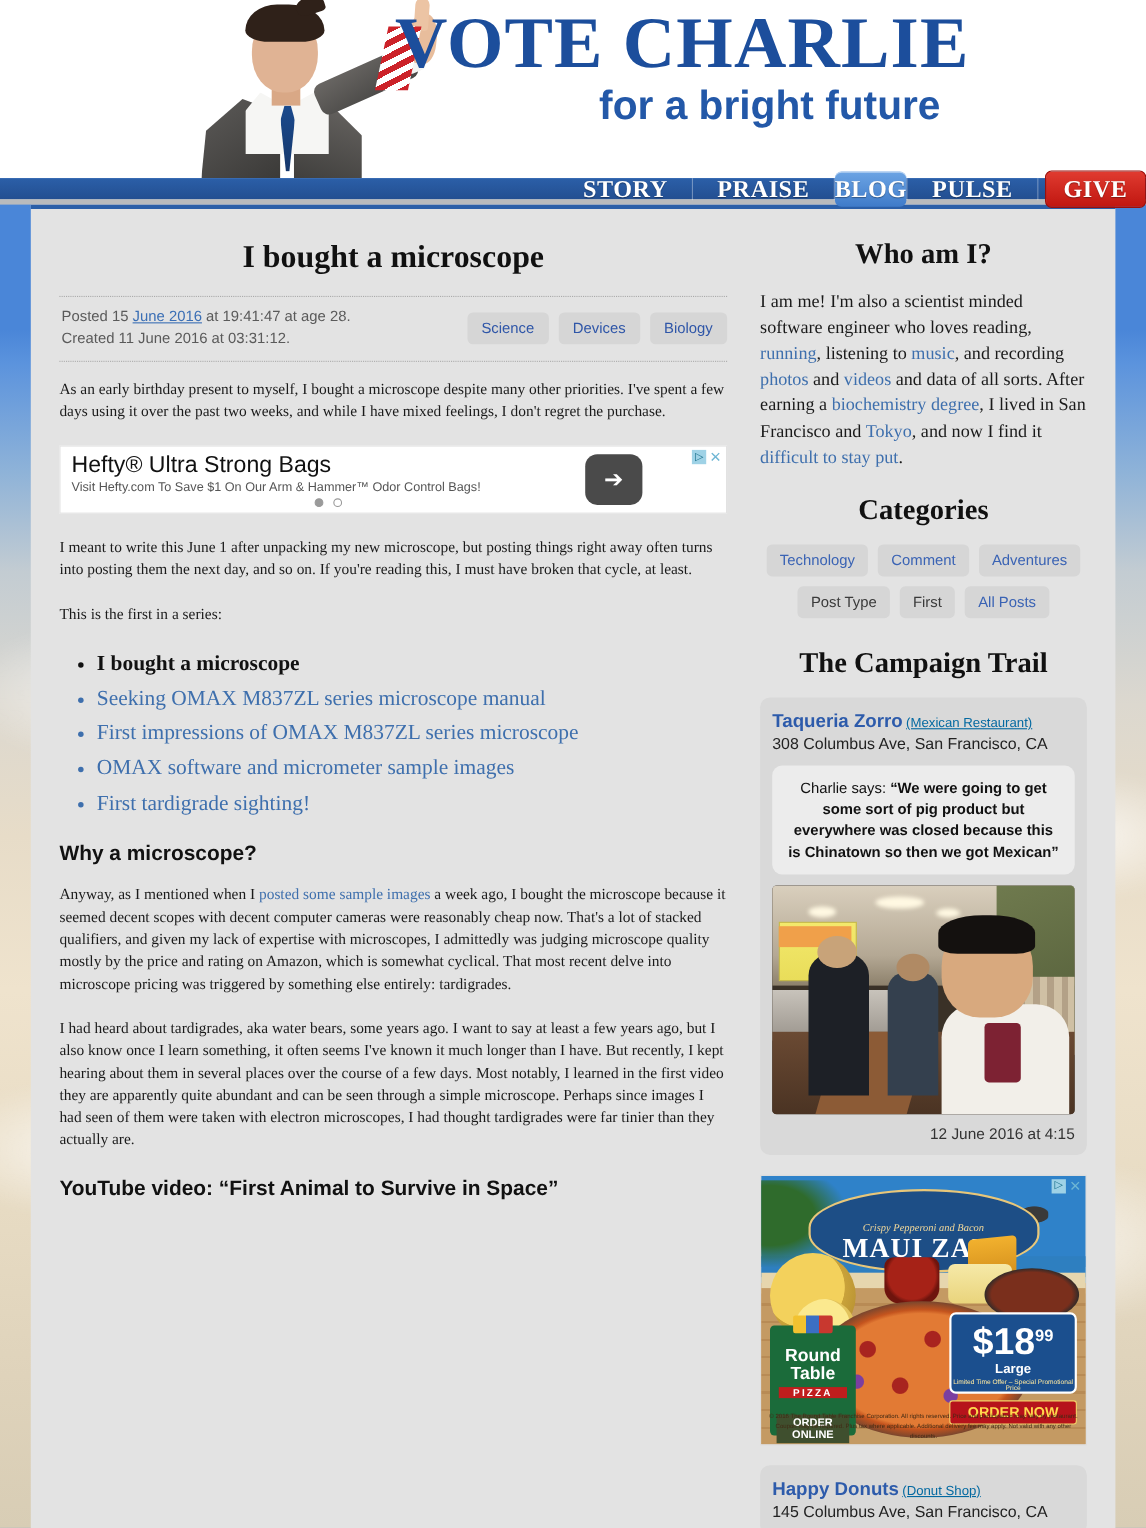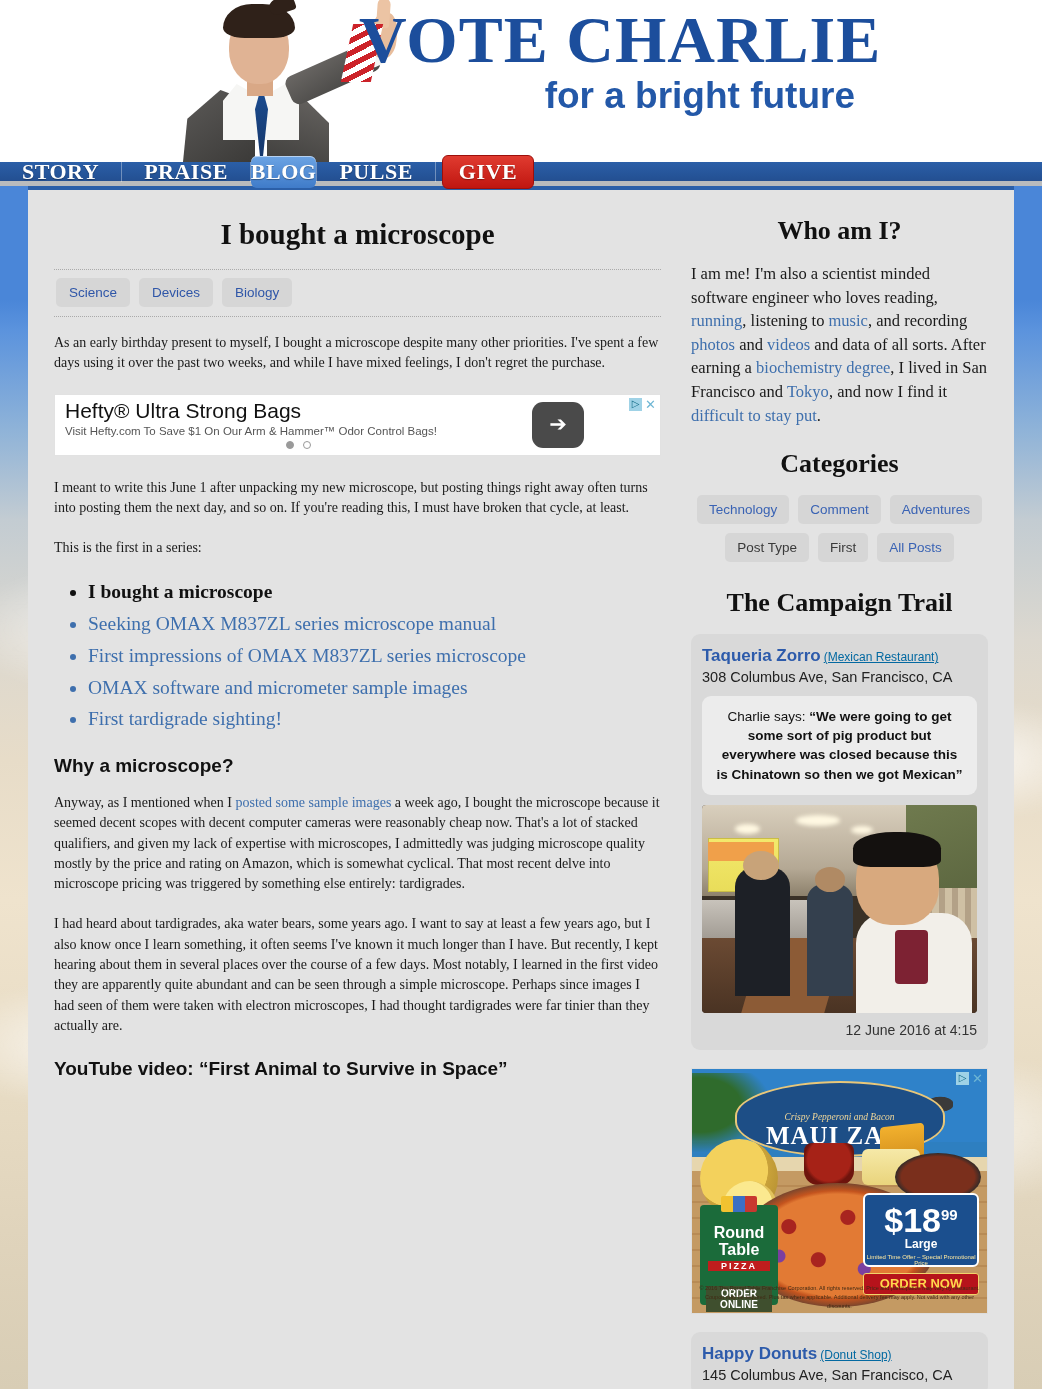--- a/index.html
+++ b/index.html
@@ -106,21 +106,21 @@
   #tagline {
     font-family:"Liberation Sans", sans-serif;
     font-weight:bold; font-size:37px; color:#2358a8;
     text-align:right; padding-right:16px; margin-top:2px; white-space:nowrap;
   }
   
   #navbar {
     position:relative; z-index:3;
     height:24px; background:linear-gradient(#2b5fa8,#234f91);
     border-bottom:5px solid #b9bbbd;
-    display:flex; align-items:center; justify-content:flex-start;
+    display:flex; align-items:center; justify-content:flex-end;
   }
   #navlist { display:flex; align-items:center; gap:0; }
   .navitem {
     font-family:"Liberation Serif", serif; font-weight:bold;
     font-size:22px; letter-spacing:.5px; color:#ffffff;
     padding:2px 22px; text-shadow:0 1px 1px rgba(0,0,0,.35);
     cursor:pointer; white-space:nowrap;
   }
   .navsep { width:1px; height:20px; background:rgba(255,255,255,.35); }
   .navitem.active {
@@ -436,20 +436,26 @@
   </div>
 </nav>
 
 <div id="page">
 
   <main id="main-col">
 
     <h1 id="post-title">I bought a microscope</h1>
 
     <div id="meta-bar">
+      <div id="meta-lines">
+        <div>
+          <span>Posted 15 </span><a class="lk" href="#">June 2016</a><span> at 19:41:47 at age 28.</span>
+        </div>
+        <div>Created 11 June 2016 at 03:31:12.</div>
+      </div>
       <div id="tag-pills">
         <div class="tag-pill">Science</div>
         <div class="tag-pill">Devices</div>
         <div class="tag-pill">Biology</div>
       </div>
     </div>
 
     <p class="body">As an early birthday present to myself, I bought a microscope despite many other priorities. I've spent a few days using it over the past two weeks, and while I have mixed feelings, I don't regret the purchase.</p>
 
     <div id="banner-ad">

